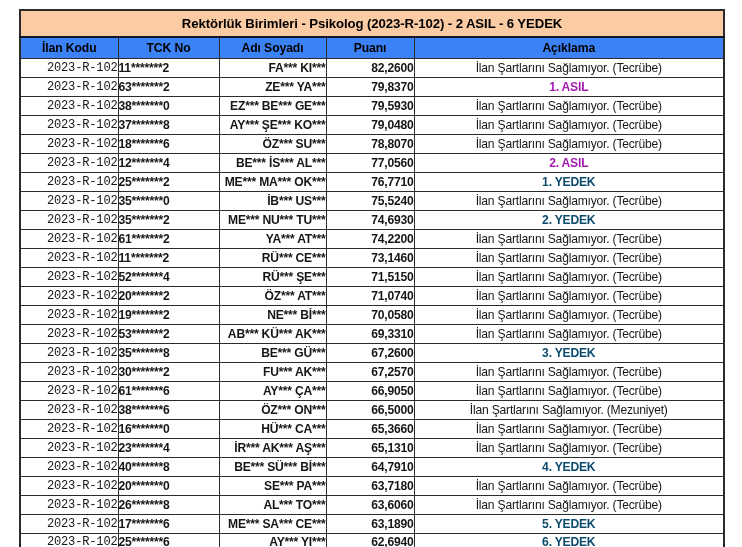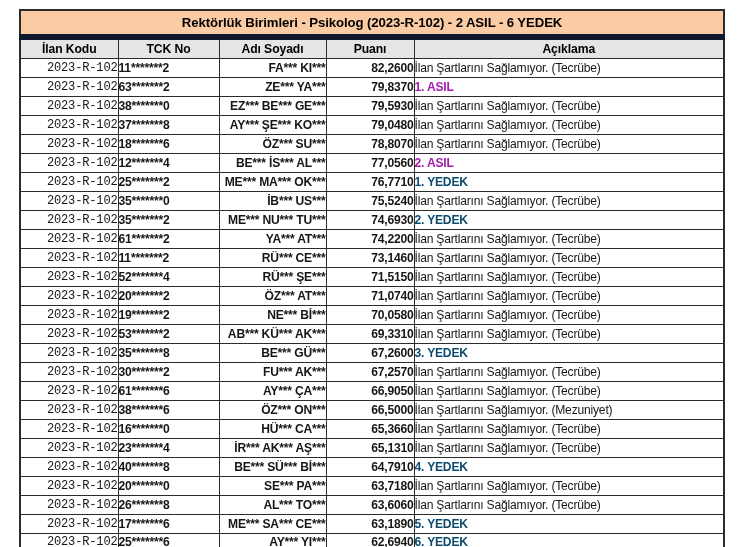--- a/index.html
+++ b/index.html
@@ -35,25 +35,25 @@
   }
   
   tr.title-row td {
     background: #fbcba4;
     height: 27px;
     text-align: center;
     font-weight: bold;
     font-size: 13.2px;
     color: #000000;
     letter-spacing: -0.1px;
-    border-bottom: 6px solid #0f172a;
+    border-bottom: 2px solid #0f172a;
   }
   
   tr.head-row th {
-    background: #e5e5e5;
+    background: #3b82f6;
     height: 21px;
     text-align: center;
     font-weight: bold;
     font-size: 12.2px;
     color: #000000;
     letter-spacing: -0.1px;
   }
   
   tr.data-row td {
     height: 19px;
@@ -61,21 +61,21 @@
     color: #161616;
     background: #ffffff;
     letter-spacing: -0.2px;
     white-space: nowrap;
     overflow: hidden;
   }
   td.c-kod    { text-align: right;  padding-left: 4px; font-family: Liberation Mono, monospace; }
   td.c-tck    { text-align: left;  padding-left: 4px; font-weight: 600; margin-left: 44px; }
   td.c-ad     { text-align: right;  padding-left: 4px; font-weight: 600; margin-left: 20px; }
   td.c-puan   { text-align: right; padding-right: 3px; font-weight: bold; }
-  td.c-ack    { text-align: left;  padding-left: 4px; margin-top: 36px; }
+  td.c-ack    { text-align: center;  padding-left: 4px; margin-top: 36px; }
   td.c-ack.status-asil  { color: #a21caf; font-weight: bold; }
   td.c-ack.status-yedek { color: #0c4a6e; font-weight: bold; }
   td.c-ack.status-none  { color: #161616; font-weight: normal; }
 </style>
 </head>
 <body>
 
 <div id="results-table-wrapper">
   <table class="results">
     <colgroup>

